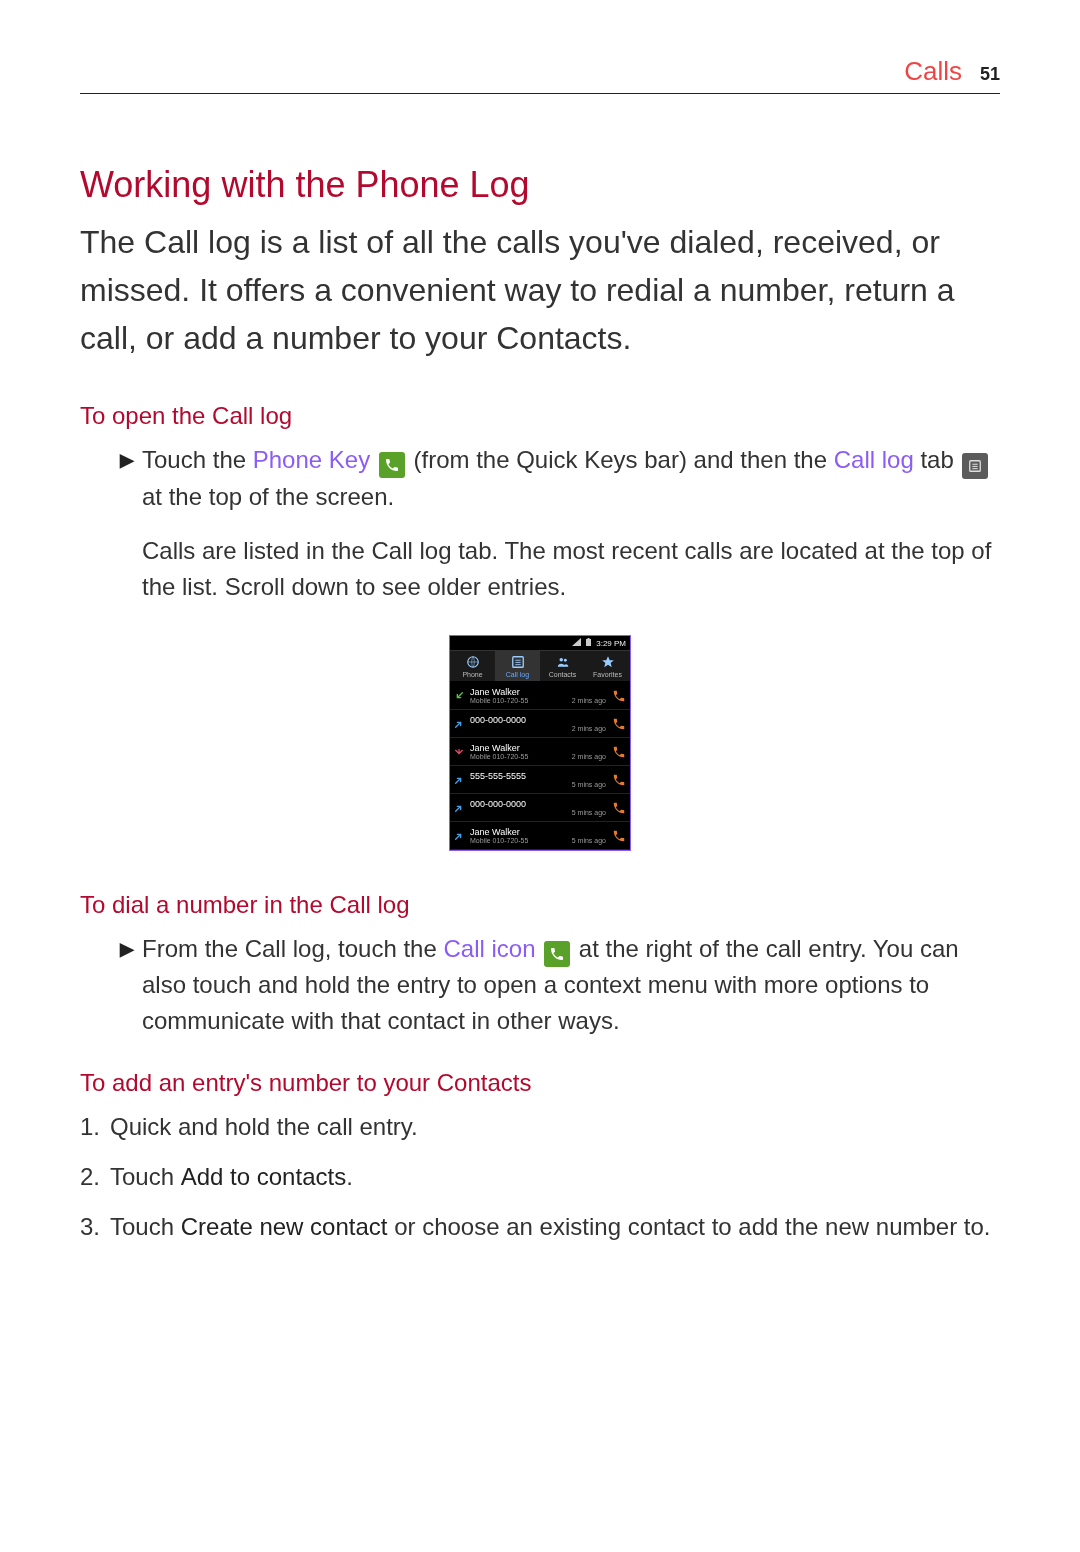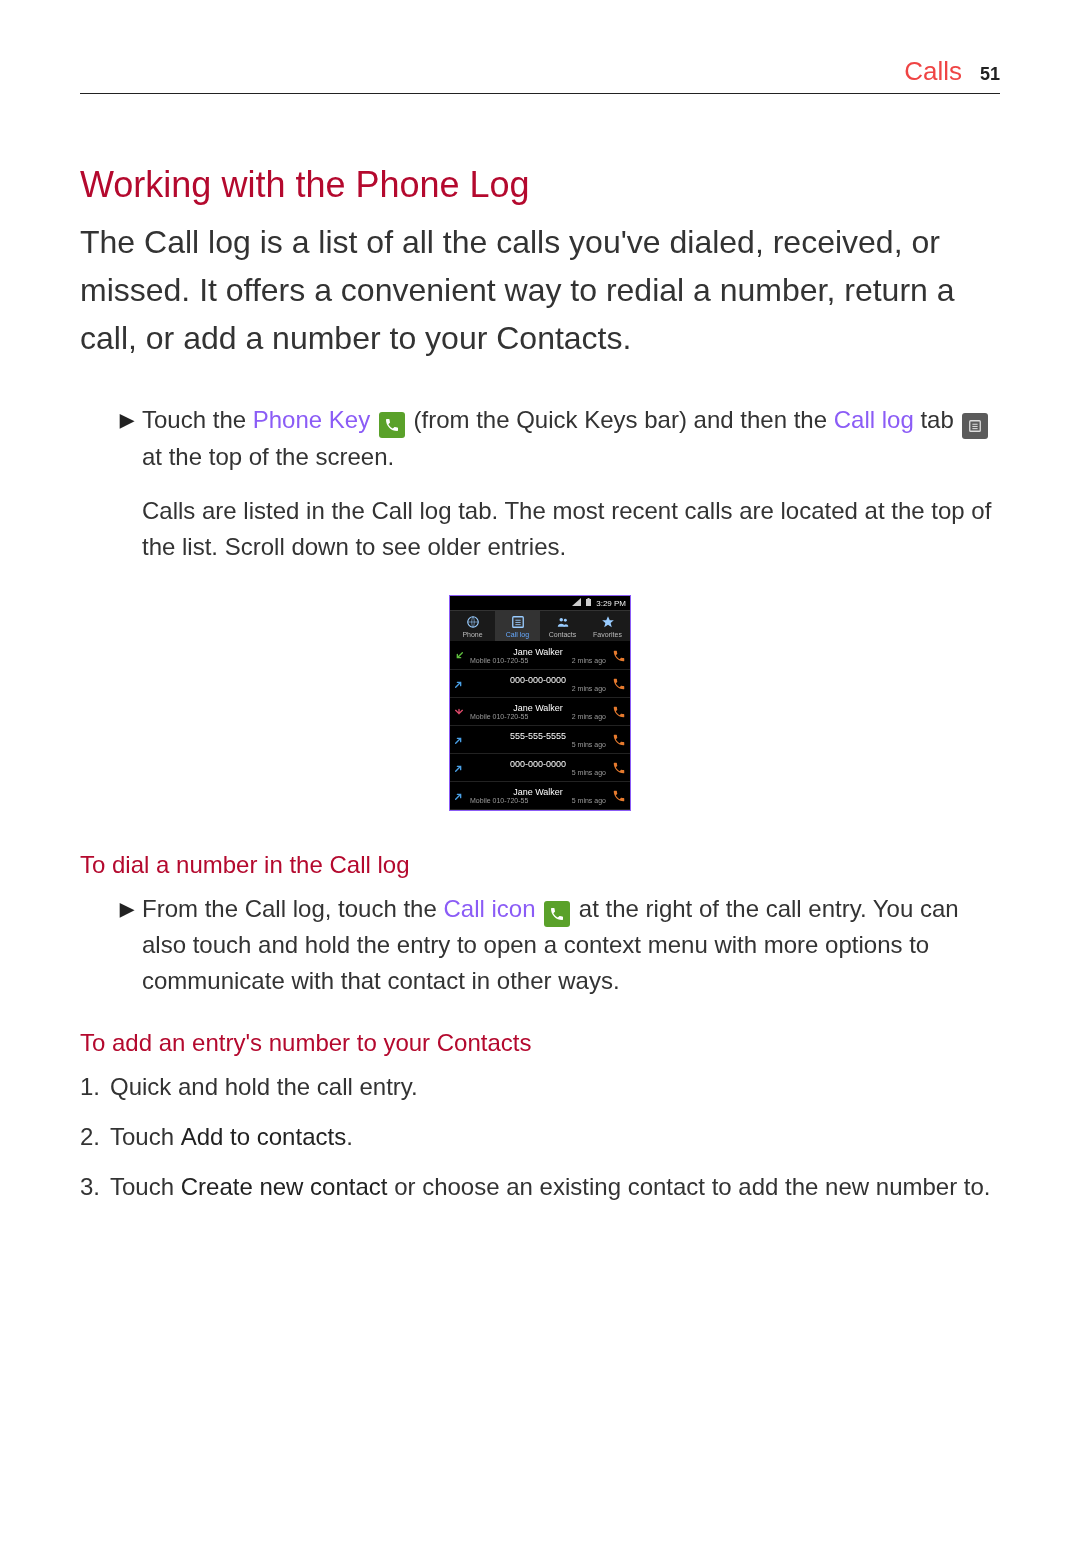--- a/index.html
+++ b/index.html
@@ -143,21 +143,21 @@
     display:flex; align-items:center;
     padding:5px 4px;
     background:#000;
     border-bottom:1px solid #222;
     gap:6px;
   }
   .entry .etype {
     width:10px;height:10px; flex:0 0 10px;
   }
   .entry .emid { flex:1; min-width:0; }
-  .entry .ename { color:#fff; font-size:9px;text-align:center; }
+  .entry .ename { color:#fff; font-size:9px; }
   .entry .esub { color:#9a9a9a; font-size:7px; display:flex; justify-content:space-between; }
   .entry .ecall { width:14px;height:14px; flex:0 0 14px; }
 
   .ol {
     counter-reset: step;
     margin: 0;
     padding: 0 0 0 0;
   }
   .ol .li {
     display:flex;
@@ -180,20 +180,21 @@
 
   <div class="header-row">
     <span class="header-section">Calls</span>
     <span class="header-page">51</span>
   </div>
 
   <h1 class="h1">Working with the Phone Log</h1>
 
   <p class="body-text">The Call log is a list of all the calls you've dialed, received, or missed. It offers a convenient way to redial a number, return a call, or add a number to your Contacts.</p>
 
+  <h2 class="h2">To open the Call log</h2>
   <div class="bullet-block">
     <div class="bullet-row">
       <div class="bullet-arrow">▶</div>
       <div class="bullet-text">
         <span>Touch the </span><span class="bold">Phone Key</span>
         <span class="inline-icon icon-phone-green">
           <svg viewBox="0 0 24 24">
               <path fill="#fff" d="M6.6 10.8c1.4 2.8 3.8 5.2 6.6 6.6l2.2-2.2c.3-.3.7-.4 1-.2 1.1.4 2.3.6 3.6.6.6 0 1 .4 1 1v3.4c0 .6-.4 1-1 1C10.6 21 3 13.4 3 4c0-.6.4-1 1-1h3.4c.6 0 1 .4 1 1 0 1.2.2 2.5.6 3.6.1.4 0 .8-.2 1l-2.2 2.2z"></path>
             </svg>
         </span><span> (from the Quick Keys bar) and then the </span><span class="bold">Call log</span><span> tab </span><span class="inline-icon icon-list-grey">

